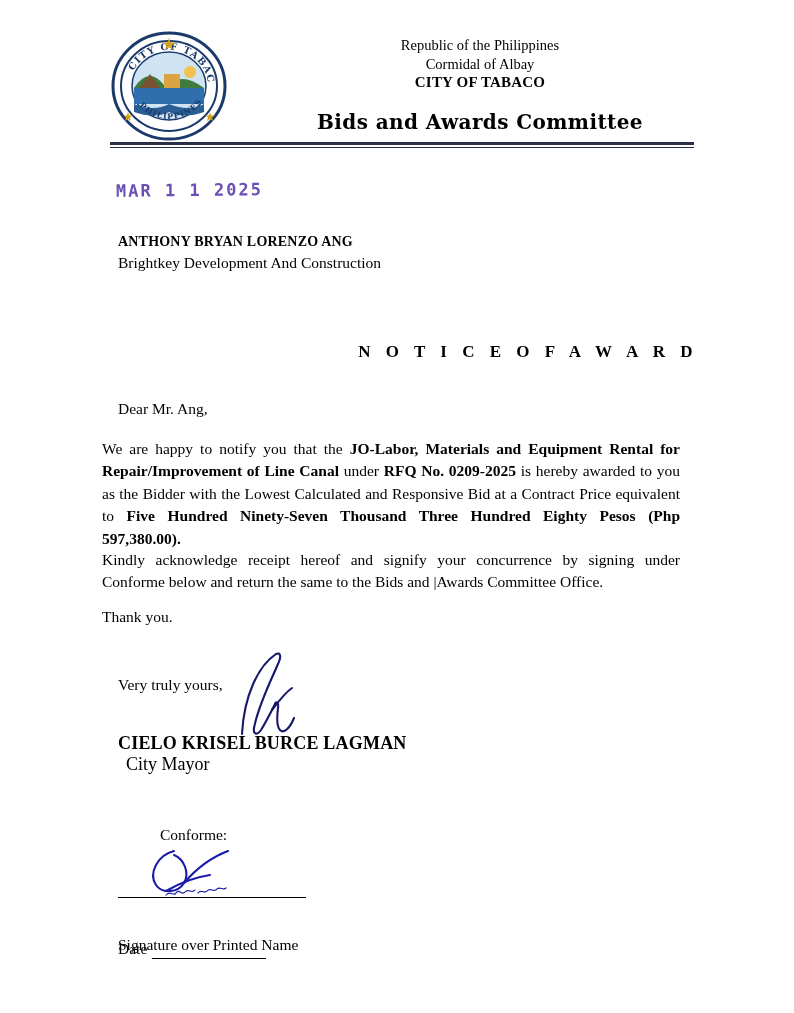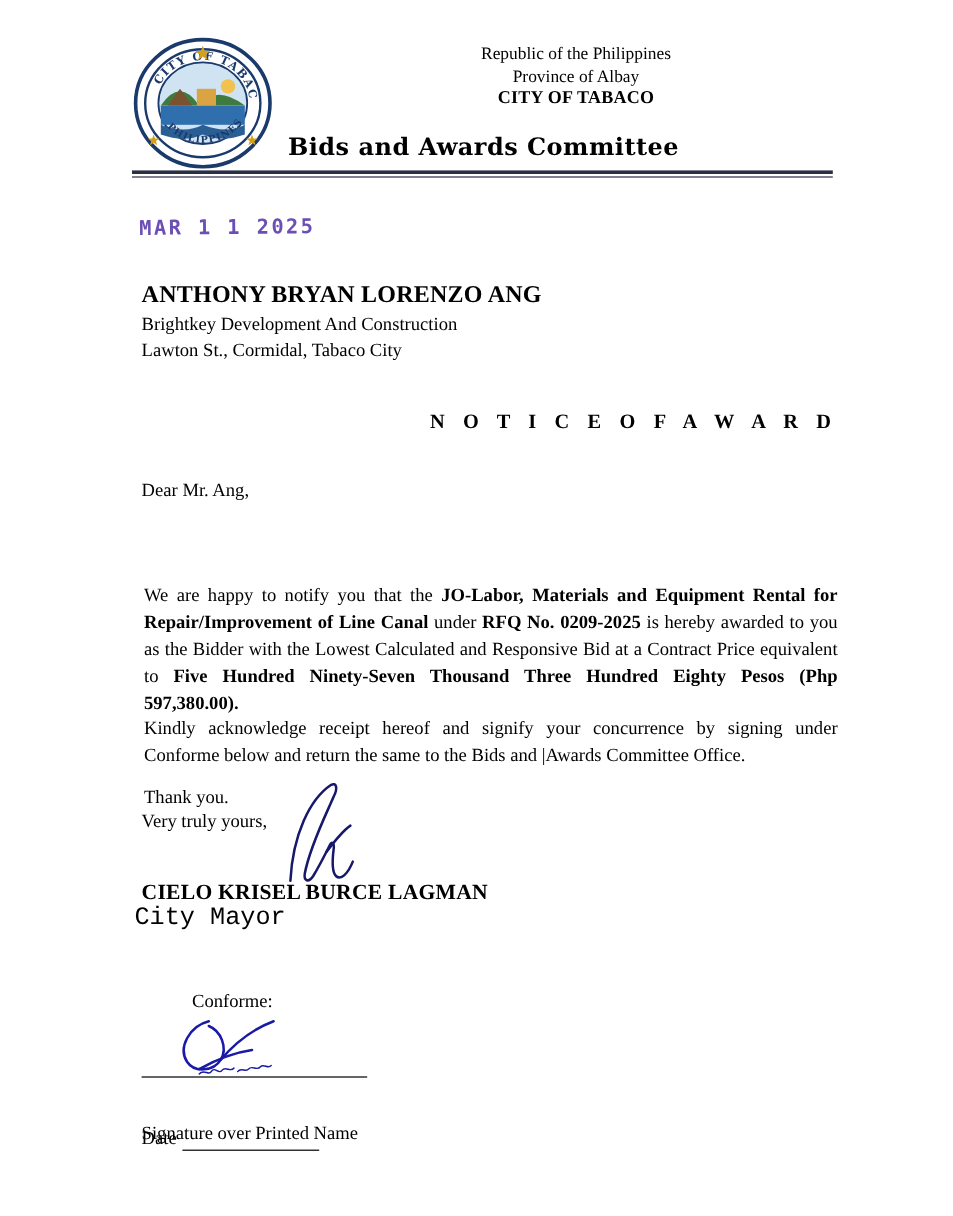--- a/index.html
+++ b/index.html
@@ -51,21 +51,21 @@
   }
   .header-text .l1 { font-size: 14.5px; }
   .header-text .l2 { font-size: 14.5px; }
   .header-text .l3 { font-size: 15px; font-weight: bold; letter-spacing: .2px; }
 
   .bac-title {
     position: absolute;
     left: 240px;
     top: 92px;
     width: 480px;
-    text-align: left;
+    text-align: center;
     font-family: "DejaVu Serif", serif;
     font-weight: bold;
     font-size: 20px;
     letter-spacing: .4px;
   }
 
   .rule-wrap {
     position: absolute;
     left: 110px;
     top: 142px;
@@ -101,21 +101,21 @@
     position: absolute;
     left: 118px;
     top: 232px;
     width: 560px;
     line-height: 1.42;
     font-size: 15.5px;
   }
   .addressee .name {
     font-weight: bold;
     letter-spacing: .2px;
-    font-size: 20px;
+    font-size: 14px;
   }
 
   
   .notice-title {
     position: absolute;
     left: 118px;
     top: 342px;
     width: 580px;
     text-align: right;
     font-weight: bold;
@@ -126,26 +126,25 @@
   
   .salutation {
     position: absolute;
     left: 118px;
     top: 400px;
     font-size: 15.5px;
   }
 
   .para {
     position: absolute;
-    left: 120px;
+    left: 102px;
     width: 578px;
     font-size: 15.5px;
     line-height: 1.45;
     text-align: justify;
-    margin-top: 48px;
   }
   .para-1 { top: 438px; }
   .para-2 { top: 549px; }
   .para-3 { top: 606px; }
 
   .b { font-weight: bold; }
 
   
   .very-truly {
     position: absolute;
@@ -157,24 +156,23 @@
   .signer-name {
     position: absolute;
     left: 118px;
     top: 733px;
     font-weight: bold;
     font-size: 18px;
     letter-spacing: .2px;
   }
   .signer-role {
     position: absolute;
-    left: 112px;
+    left: 126px;
     top: 754px;
-    font-size: 21px;
-    font-family: Liberation Mono, monospace;
+    font-size: 18px;
   }
 
   .mayor-signature {
     position: absolute;
     left: 228px;
     top: 648px;
     width: 90px;
     height: 96px;
     pointer-events: none;
   }
@@ -261,38 +259,37 @@
         <g fill="#d4a017">
           <polygon points="59,8 60.6,12.6 65.4,12.6 61.5,15.4 63,20 59,17.2 55,20 56.5,15.4 52.6,12.6 57.4,12.6"></polygon>
           <polygon points="18,82 19.2,85.4 22.8,85.4 19.9,87.5 21,91 18,88.9 15,91 16.1,87.5 13.2,85.4 16.8,85.4"></polygon>
           <polygon points="100,82 101.2,85.4 104.8,85.4 101.9,87.5 103,91 100,88.9 97,91 98.1,87.5 95.2,85.4 98.8,85.4"></polygon>
         </g>
       </svg>
     </div>
 
     <div class="header-text">
       <div class="l1">Republic of the Philippines</div>
-      <div class="l2">Province of Albay</div>
+      <div class="l2">Cormidal of Albay</div>
       <div class="l3">CITY OF TABACO</div>
     </div>
 
     <div class="bac-title">Bids and Awards Committee</div>
   </div>
 
   <div class="rule-wrap">
     <div class="rule-thick"></div>
     <div class="rule-thin"></div>
   </div>
 
   <div class="date-stamp">MAR 1 1 2025</div>
 
   <div class="addressee">
     <div class="name">ANTHONY BRYAN LORENZO ANG</div>
     <div>Brightkey Development And Construction</div>
-    <div>Lawton St., Cormidal, Tabaco City</div>
   </div>
 
   <div class="notice-title">N O T I C E   O F   A W A R D</div>
 
   <div class="salutation">Dear Mr. Ang,</div>
 
   <div class="para para-1"><span>We are happy to notify you that the </span><span class="b">JO-Labor, Materials and Equipment Rental for Repair/Improvement of Line Canal</span><span> under </span><span class="b">RFQ No. 0209-2025</span><span> is hereby awarded to you as the Bidder with the Lowest Calculated and Responsive Bid at a Contract Price equivalent to </span><span class="b">Five Hundred Ninety-Seven Thousand Three Hundred Eighty Pesos</span> <span class="b">(Php 597,380.00).</span></div>
 
   <div class="para para-3">Thank you.</div>
 

